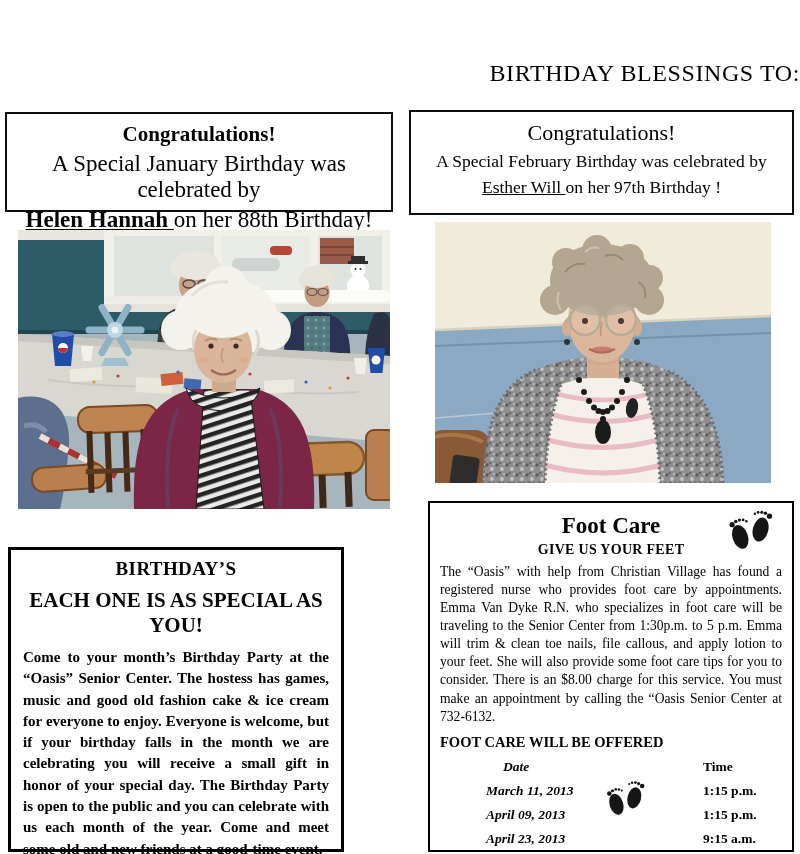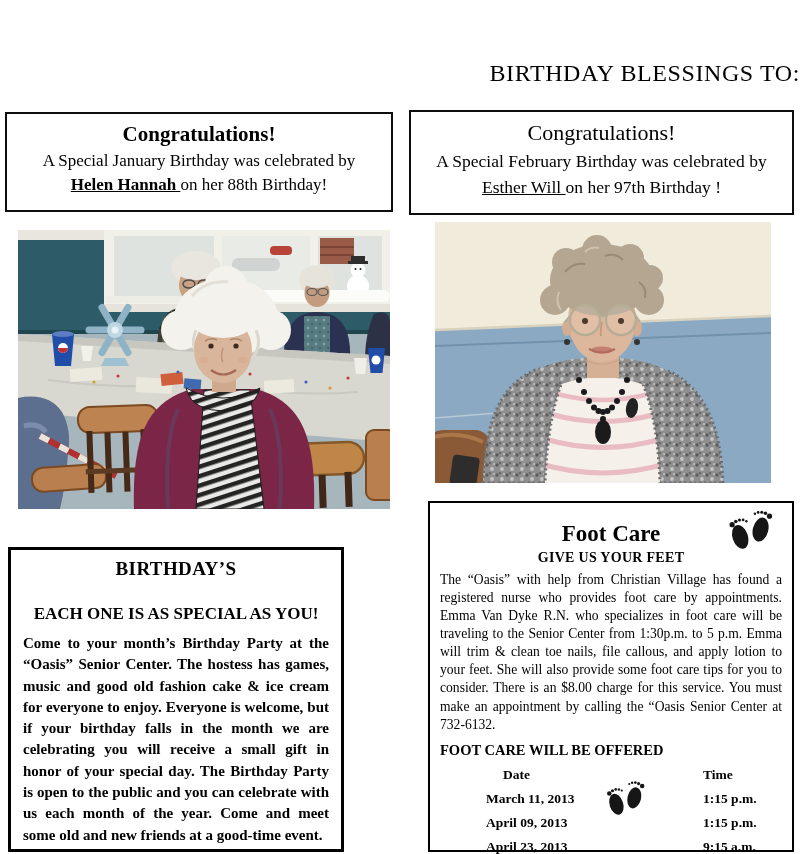--- a/index.html
+++ b/index.html
@@ -13,47 +13,47 @@
   .banner-title {font-weight:bold; font-size:16px; letter-spacing:0.3px;}
 
   .blessings {position:absolute; left:0; top:60px; width:100%; text-align:right;
               font-size:24px; letter-spacing:0.6px;font-family:Liberation Serif, serif;}
 
   .congrats {border:2px solid #0d0d0d; text-align:center;}
   .congrats.cl {left:5px; top:112px; width:388px; height:100px;}
   .congrats.cr {left:409px; top:110px; width:385px; height:105px;}
   .congrats-title {font-size:21px; font-weight:bold; margin-top:8px;}
   .congrats.cr .congrats-title {font-weight:normal; font-size:22px;}
-  .congrats-line {font-size:17px; margin-top:4px;}
+  .congrats-line {font-size:23px; margin-top:4px;}
   .congrats.cr .congrats-line {font-size:17.5px; margin-top:5px;}
   .name-underline {font-weight:bold; text-decoration:underline;}
   .congrats.cr .name-underline {font-weight:normal;}
 
   .photo {position:absolute; overflow:hidden;}
   .photo.pl {left:18px; top:230px; width:372px; height:279px;}
   .photo.pr {left:435px; top:222px; width:336px; height:261px;}
   .photo svg {display:block; width:100%; height:100%;}
 
   .birthday {left:8px; top:547px; width:336px; height:305px; border:3px solid #000;
              padding:8px 12px 0;}
   .birthday-title {text-align:center; font-weight:bold; font-size:19px; letter-spacing:0.4px;}
-  .birthday-sub {text-align:center; font-weight:bold; font-size:17px; margin-top:24px;}
+  .birthday-sub {text-align:center; font-weight:bold; font-size:21px; margin-top:8px;}
   .birthday-body {font-weight:bold; font-size:15px; text-align:justify; line-height:1.42; margin-top:9px;}
   .party-title {text-align:center; font-weight:bold; font-size:20px; margin-top:10px;}
   .party-date {text-align:center; font-weight:bold; font-size:15px; margin-top:10px;}
 
   .footcare {left:428px; top:501px; width:366px; height:351px; border:2px solid #000;
-             padding:16px 10px 0;}
+             padding:8px 10px 0;}
   .footcare-title {text-align:center; font-weight:bold; font-size:23px; margin-top:2px;}
   .footcare-sub {text-align:center; font-weight:bold; font-size:14px; margin-top:3px; letter-spacing:0.3px;}
   .footcare-body {font-size:13.6px; text-align:justify; line-height:1.33; margin-top:5px;}
   .offered-title {font-weight:bold; font-size:14.5px; margin-top:8px;}
   .sched {margin-top:2px; font-weight:bold; font-size:13.5px;}
   .sched-row {display:flex; margin-top:8px;}
-  .sched-date {width:263px; padding-left:46px; box-sizing:border-box;}
+  .sched-date {width:263px; padding-left:46px; box-sizing:border-box;font-style:italic;}
   .sched-row.header .sched-date {padding-left:63px;}
   .fp {position:absolute;}
   .fp-top {right:16px; top:6px; width:52px; height:46px;}
   .fp-sched {left:172px; top:277px; width:46px; height:40px;}
   .fp svg {display:block; width:100%; height:100%;}
 </style>
 </head>
 <body>
 
 <div id="page">

